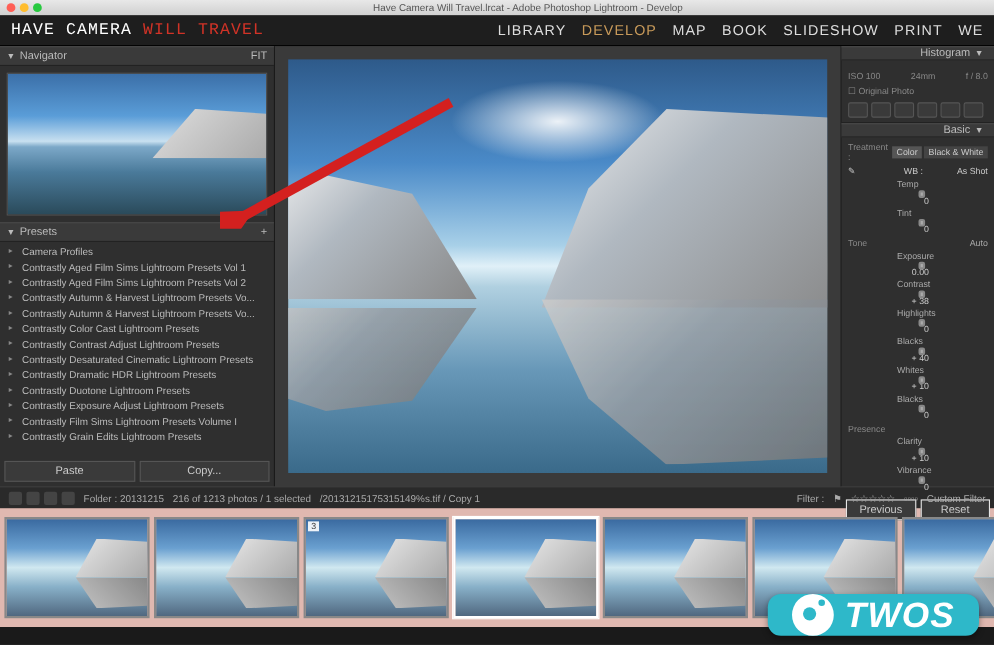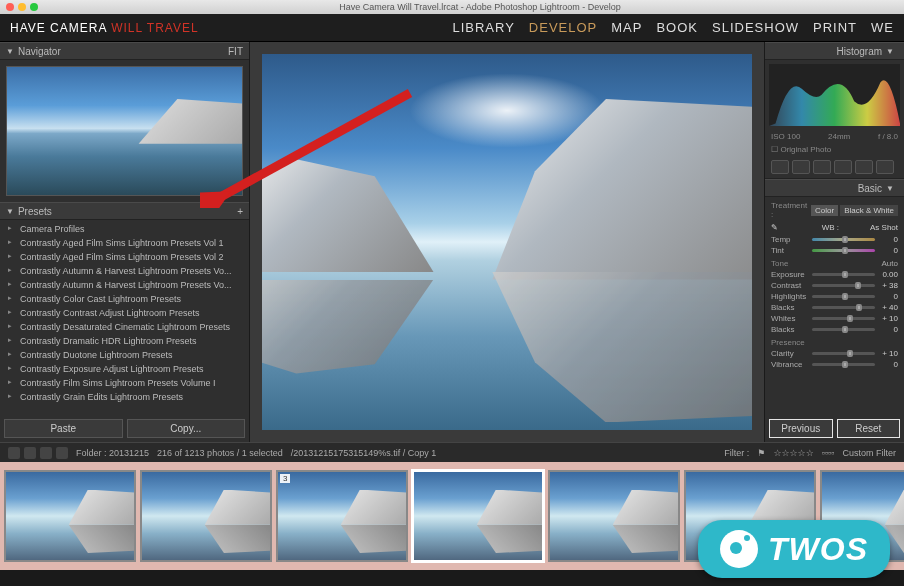--- a/index.html
+++ b/index.html
@@ -30,21 +30,21 @@
 
 
 .banner {
   height: 28px;
   background: #1e1e1e;
   display: flex;
   align-items: center;
   padding: 0 10px;
   border-bottom: 1px solid #000;
 }
-.brand { font-family: Liberation Sans, sans-serif; font-size: 12px; letter-spacing: 1px; }
+.brand { font-family: Liberation Mono, monospace; font-size: 15px; letter-spacing: 1px; }
 .brand .w { color: #fff; }
 .brand .r { color: #d13327; }
 .nav { margin-left: auto; display: flex; gap: 14px; font-size: 13px; font-weight: 500; letter-spacing: 1px; }
 .nav span { color: #ddd; cursor: pointer; }
 .nav .active { color: #c89a5a; }
 
 
 .main {
   display: flex;
   height: 400px;
@@ -175,21 +175,21 @@
 .tool-btn { width: 18px; height: 14px; background: #3a3a3a; border: 1px solid #555; border-radius: 2px; }
 
 
 .basic-section { padding: 2px 6px; font-size: 8px; }
 .treatment-row { display: flex; gap: 2px; align-items: center; padding: 2px 0; }
 .treatment-row .lbl { color: #888; flex: 1; }
 .treat-btn { background: #444; padding: 1px 4px; font-size: 8px; color: #ccc; }
 .treat-btn.active { background: #555; }
 .wb-row { display: flex; align-items: center; gap: 4px; padding: 2px 0; }
 .wb-row .lbl { flex: 1; margin-left: 40px; }
-.slider-row { display: flex; align-items: center; padding: 1px 0; gap: 3px; }
+.slider-row { display: flex; align-items: center; padding: 1px 0; gap: 3px; flex-direction: column; }
 .slider-row .lbl { width: 38px; color: #aaa; font-size: 8px; }
 .slider-row .track { flex: 1; height: 3px; background: #555; position: relative; border-radius: 2px; }
 .slider-row .track.color { background: linear-gradient(90deg, #48a, #aa8, #a84); }
 .slider-row .track.tint { background: linear-gradient(90deg, #494, #999, #a4a); }
 .slider-row .thumb { position: absolute; top: -2px; width: 6px; height: 7px; background: #aaa; border-radius: 2px; }
 .slider-row .val { width: 20px; text-align: right; color: #ccc; font-size: 8px; }
 .section-head { display: flex; padding: 3px 0 1px; color: #888; font-size: 8px; }
 .section-head .auto { margin-left: auto; color: #aaa; }
 
 .prev-reset { display: flex; gap: 4px; padding: 4px; margin-top: auto; }
@@ -246,22 +246,22 @@
 }
 .thumb .badge { position: absolute; top: 2px; left: 2px; background: rgba(255,255,255,0.9); color: #333; font-size: 8px; padding: 0 3px; }
 
 
 .twos-badge {
   position: absolute;
   bottom: 8px;
   right: 14px;
   background: #2eb8c9;
   color: #fff;
-  border-radius: 24px;
-  padding: 10px 22px;
+  border-radius: 12px;
+  padding: 0 22px;
   display: flex;
   align-items: center;
   gap: 10px;
   font-family: "Arial Black", sans-serif;
   font-size: 32px;
   font-style: italic;
   font-weight: 900;
   letter-spacing: 1px;
   box-shadow: 0 2px 6px rgba(0,0,0,0.4);
 }

